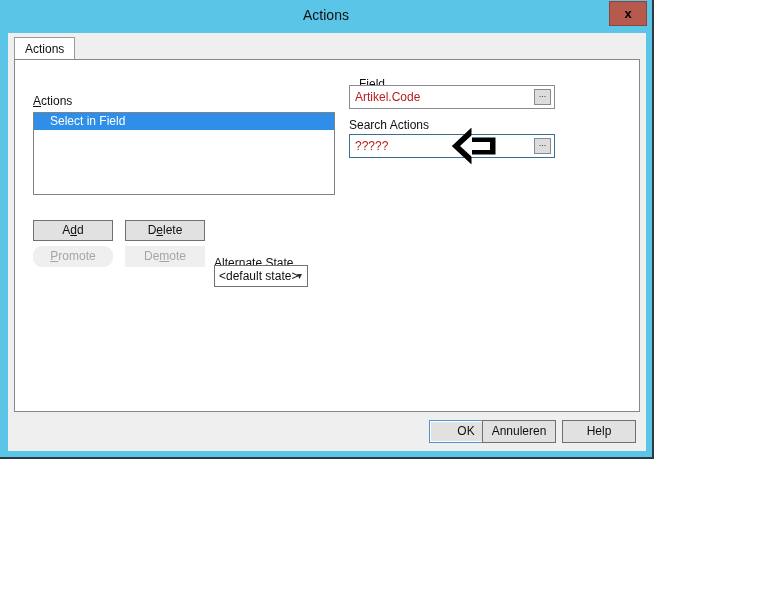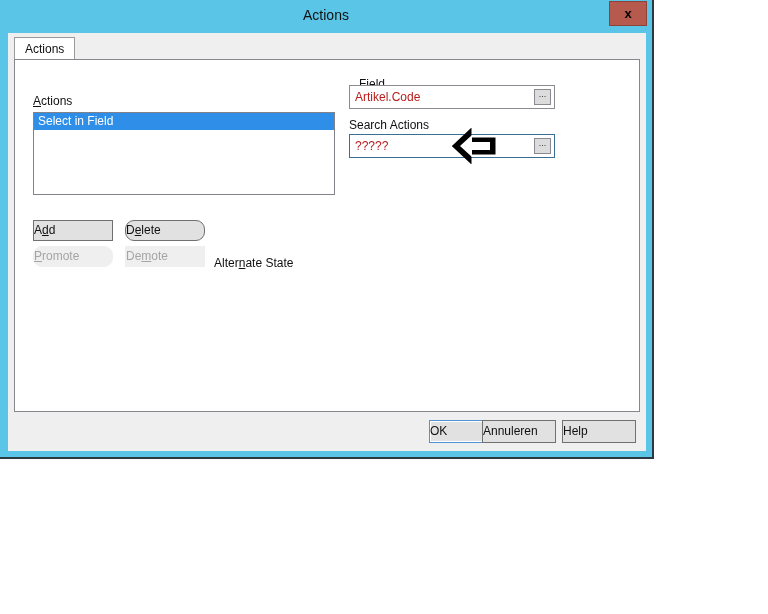--- a/index.html
+++ b/index.html
@@ -125,34 +125,35 @@
     overflow: hidden;
   }
   .list-item-selected {
     display: block;
     width: 100%;
     height: 17px;
     line-height: 17px;
     background: #2f8fe8;
     color: #ffffff;
     font-size: 12px;
-    padding-left: 4px;
+    padding-left: 16px;
     box-sizing: border-box;
     cursor: default;
   }
 
   
   .btn {
     position: absolute;
     height: 21px;
     background: #e1e1e1;
     border: 1px solid #707070;
     box-sizing: border-box;
     font-size: 12px;
     line-height: 19px;
+    text-align: center;
     color: #101010;
     cursor: pointer;
   }
   .btn.disabled {
     background: #efeff0;
     border: 1px solid #efeff0;
     color: #a5a5a5;
     cursor: default;
   }
   .btn.default {
@@ -256,25 +257,29 @@
 
     <div id="tabpanel">
 
       <div class="flabel" style="left:18px; top:34px;"><span class="mn">A</span>ctions</div>
 
       <div id="actions-listbox">
         <div class="list-item-selected">Select in Field</div>
       </div>
 
       <div class="btn" style="left:18px; top:160px; width:80px;">A<span class="mn">d</span>d</div>
-      <div class="btn" style="left:110px; top:160px; width:80px;border-radius:9px;">D<span class="mn">e</span>lete</div>
+      <div class="btn" style="left:110px; top:160px; width:80px;">D<span class="mn">e</span>lete</div>
       <div class="btn disabled" style="left:18px; top:186px; width:80px;border-radius:9px;"><span class="mn">P</span>romote</div>
       <div class="btn disabled" style="left:110px; top:186px; width:80px;">De<span class="mn">m</span>ote</div>
 
       <div class="flabel" style="left:199px; top:196px;">Alter<span class="mn">n</span>ate State</div>
+      <div id="alt-state-combo">
+        <div id="alt-state-value">&lt;default state&gt;</div>
+        <div id="alt-state-arrow">▾</div>
+      </div>
 
       <div class="flabel" style="left:344px; top:9px;margin-top:8px;">Field</div>
       <div class="field" style="left:334px; top:25px; width:206px;">
         <div class="field-text">Artikel.Code</div>
         <div class="ellipsis-btn">...</div>
       </div>
 
       <div class="flabel" style="left:334px; top:58px;">Search Actions</div>
       <div class="field focused" style="left:334px; top:74px; width:206px;">
         <div class="field-text">?????</div>

